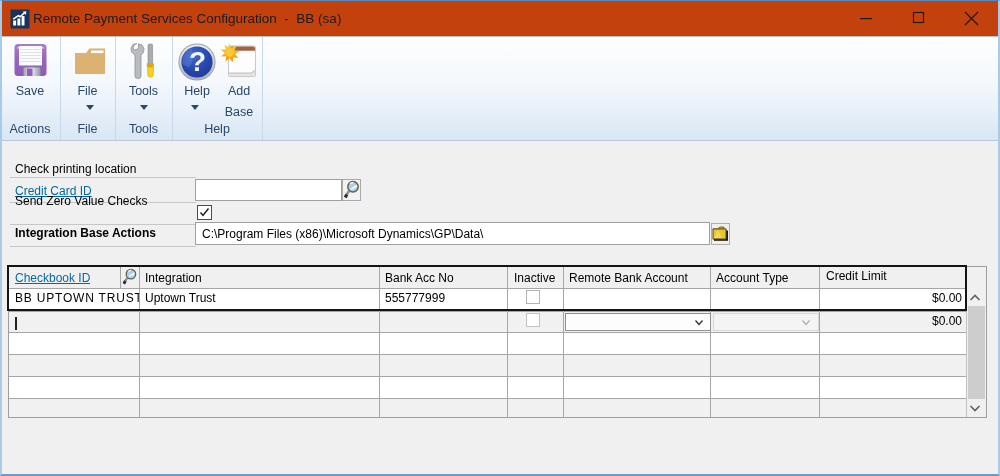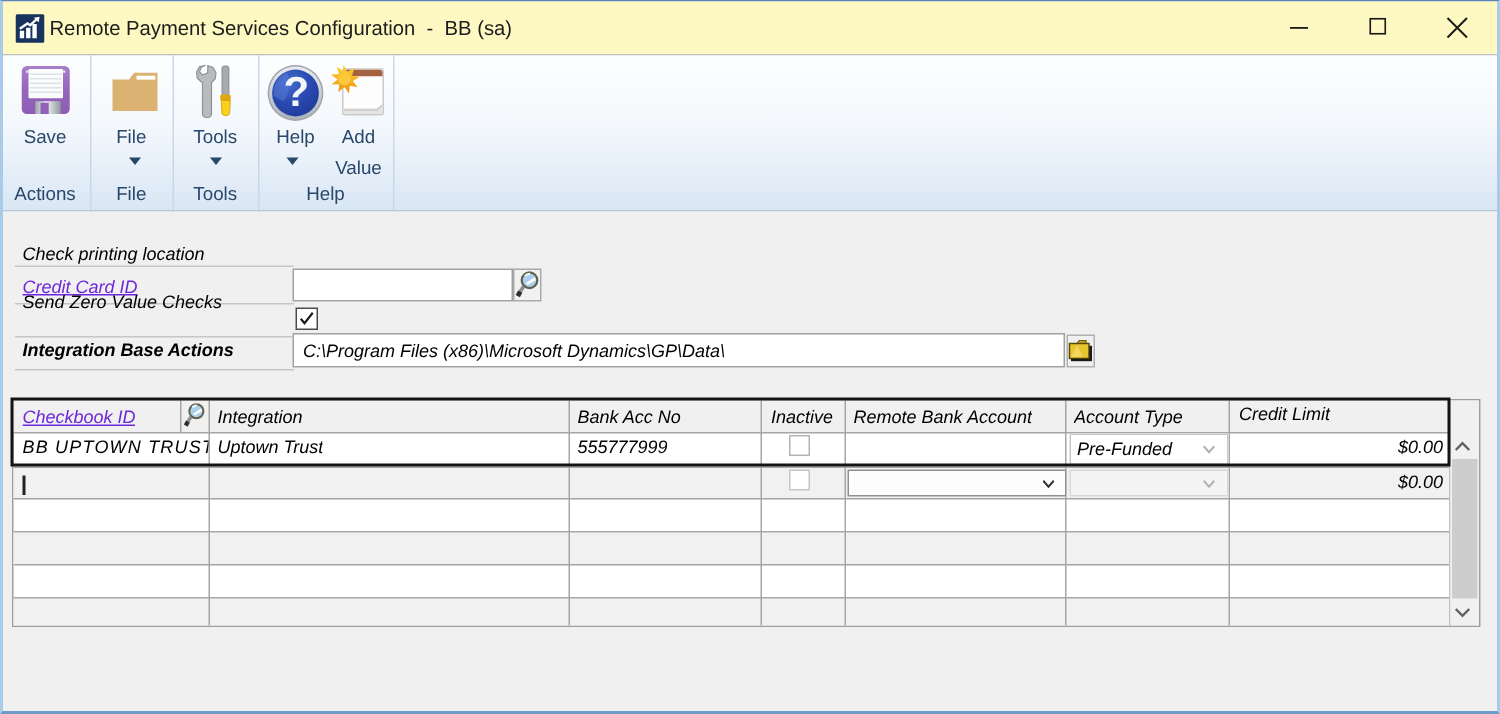--- a/index.html
+++ b/index.html
@@ -6,40 +6,40 @@
 html,body { width:1000px; height:476px; overflow:hidden; }
 body { font-family:"Liberation Sans", sans-serif; position:relative; background:#f0f0f0; }
 #win {
   position:absolute; left:0; top:0; width:1000px; height:476px;
   border-top:1px solid #5a87b8;
   border-left:2px solid #a9cbea;
   border-right:2px solid #a9cbea;
   border-bottom:2px solid #6d9bc8;
 }
 
-#titlebar { position:absolute; left:0; top:0; width:996px; height:36px; background:#fef9c3; border-bottom:1px solid #bfbfbf; }
+#titlebar { position:absolute; left:0; top:0; width:996px; height:36px; background:#c2410c; border-bottom:1px solid #bfbfbf; }
 #appicon { position:absolute; left:8px; top:8px; }
 #title { position:absolute; left:31px; top:10px; font-size:13.5px; color:#1c1c1c; }
 .wbtn { position:absolute; top:0; width:46px; height:35px; }
 #btnmin { left:841px; }
 #btnmax { left:893px; }
 #btnclose { left:946px; }
 
 #ribbon { position:absolute; left:0; top:36px; width:996px; height:104px;
   background:linear-gradient(to bottom, #fdfeff 0%, #f4f8fc 45%, #e3edf8 80%, #d9e6f4 100%);
   border-bottom:1px solid #b8c6d6; }
 .rsep { position:absolute; top:0px; width:1px; height:103px; background:#c9d8e8; }
 .rlabel { position:absolute; top:85px; font-size:12.5px; color:#28476b; text-align:center; }
 .rbtntext { position:absolute; top:47px; font-size:12.5px; color:#28476b; text-align:center; }
 .rarrow { position:absolute; width:0; height:0; border-left:4.5px solid transparent; border-right:4.5px solid transparent; border-top:5px solid #28476b; }
 
-#form { position:absolute; left:0; top:140px; width:996px; height:332px; background:#f0f0f0; font-size:12px; color:#000;font-style:italic; }
+#form { position:absolute; left:0; top:140px; width:996px; height:332px; background:#f0f0f0; font-size:12px; color:#000; }
 .flabel { position:absolute; left:13px; }
 .fline { position:absolute; left:8px; height:1px; background:#c6c6c6; }
-.link { color:#6d28d9; text-decoration:underline; }
+.link { color:#0369a1; text-decoration:underline; }
 .input { position:absolute; background:#fff; border:1px solid #a0a0a0; }
 
 #grid { position:absolute; left:6px; top:125px; width:979px; height:152px; border:1px solid #9d9d9d; background:#fff;padding-left:48px; }
 .gcol { position:absolute; top:0; width:1px; background:#a6a6a6; }
 .grow { position:absolute; left:0; width:957px; height:1px; background:#a6a6a6; }
 .cell { position:absolute; font-size:12px; white-space:nowrap; overflow:hidden; }
 #thick { position:absolute; left:-2px; top:-2px; width:960px; height:46px; border:2px solid #141414; z-index:5; }
 .chk { position:absolute; width:14px; height:14px; background:#fff; border:1px solid #b4b4b4; }
 .dd { position:absolute; background:#fff; }
 .chev { position:absolute; width:8px; height:8px; }
@@ -157,21 +157,21 @@
       <rect x="10" y="4.5" width="28" height="31.5" rx="2" fill="#c9c9c9"></rect>
       <rect x="11" y="5.5" width="26" height="29.5" rx="1" fill="#fdfdfd"></rect>
       <path d="M11,8 a2,2 0 0 1 2,-2.5 L35,5.5 a2,2 0 0 1 2,2.5 L37,9.8 L11,9.8 Z" fill="#a36341"></path>
       <path d="M11,31.5 L33,31.5 L37,28.5 L37,33 a2,2 0 0 1 -2,2 L13,35 a2,2 0 0 1 -2,-2 Z" fill="#e6e4e2"></path>
       <path d="M11,31.5 L33,31.5 L37,28.5 L37,30 L33.5,33 L11,33 Z" fill="#d2d0ce"></path>
       <path d="M11.5,10 L21,10 L21,21 L11.5,21 Z" fill="#fdfdfd"></path>
       <path d="M11,2.2 L13.6,6.8 L18.4,4.4 L16.6,9.4 L21.8,10.4 L17.2,13 L20.4,17.2 L15.2,16.2 L14.6,21.4 L11.6,17 L7.6,20.4 L8.2,15.2 L3,15.4 L7,12 L2.6,8.6 L8,8.4 L6.4,3.4 L10.6,6.4 Z" fill="url(#star)"></path>
       <circle cx="11.7" cy="11.6" r="4.2" fill="#fcc73a"></circle>
     </svg>
     <div class="rbtntext" style="left:214px;width:46px;">Add</div>
-    <div class="rbtntext" style="left:214px;width:46px;top:68px;">Value</div>
+    <div class="rbtntext" style="left:214px;width:46px;top:68px;">Base</div>
     <div class="rlabel" style="left:215px;width:2px;"></div>
   </div>
 
   <div id="form">
 
     <div class="flabel" style="top:21px;">Check printing location</div>
     <div class="fline" style="top:36px; width:186px;"></div>
 
     <div class="flabel link" style="top:43px;">Credit Card ID</div>
     <div class="fline" style="top:61px; width:186px;"></div>
@@ -245,26 +245,20 @@
       <div class="cell" style="left:376px;top:4px;">Bank Acc No</div>
       <div class="cell" style="left:505px;top:4px;">Inactive</div>
       <div class="cell" style="left:560px;top:4px;">Remote Bank Account</div>
       <div class="cell" style="left:707px;top:4px;">Account Type</div>
       <div class="cell" style="left:817px;top:2px;">Credit Limit</div>
 
       <div class="cell" style="left:6px;top:24px;width:124px;letter-spacing:0.8px;">BB UPTOWN TRUST</div>
       <div class="cell" style="left:136px;top:24px;">Uptown Trust</div>
       <div class="cell" style="left:376px;top:24px;">555777999</div>
       <div class="chk" style="left:517px;top:23px;"></div>
-      <div class="dd" style="left:704px;top:22px;width:106px;height:21px;border:1px solid #c8c8c8;">
-        <div style="position:absolute;left:4px;top:2px;">Pre-Funded</div>
-        <svg class="chev" style="left:88px;top:6px" viewBox="0 0 8 8">
-            <path d="M0.5,1.5 L4,5.5 L7.5,1.5" fill="none" stroke="#b0b0b0" stroke-width="1.3"></path>
-          </svg>
-      </div>
       <div class="cell" style="left:811px;top:24px;width:142px;text-align:right;">$0.00</div>
 
       <div id="thick"></div>
 
       <div style="position:absolute;left:6px;top:50px;width:1.5px;height:13px;background:#222;"></div>
       <div class="chk" style="left:517px;top:46px;border-color:#c4c4c4;"></div>
       <div class="dd" style="left:556px;top:46px;width:146px;height:18px;border:1px solid #909090;background:#fdfdfd;">
         <svg class="chev" style="left:129px;top:5px" viewBox="0 0 8 8">
             <path d="M0.5,1.5 L4,5.5 L7.5,1.5" fill="none" stroke="#333" stroke-width="1.3"></path>
           </svg>

